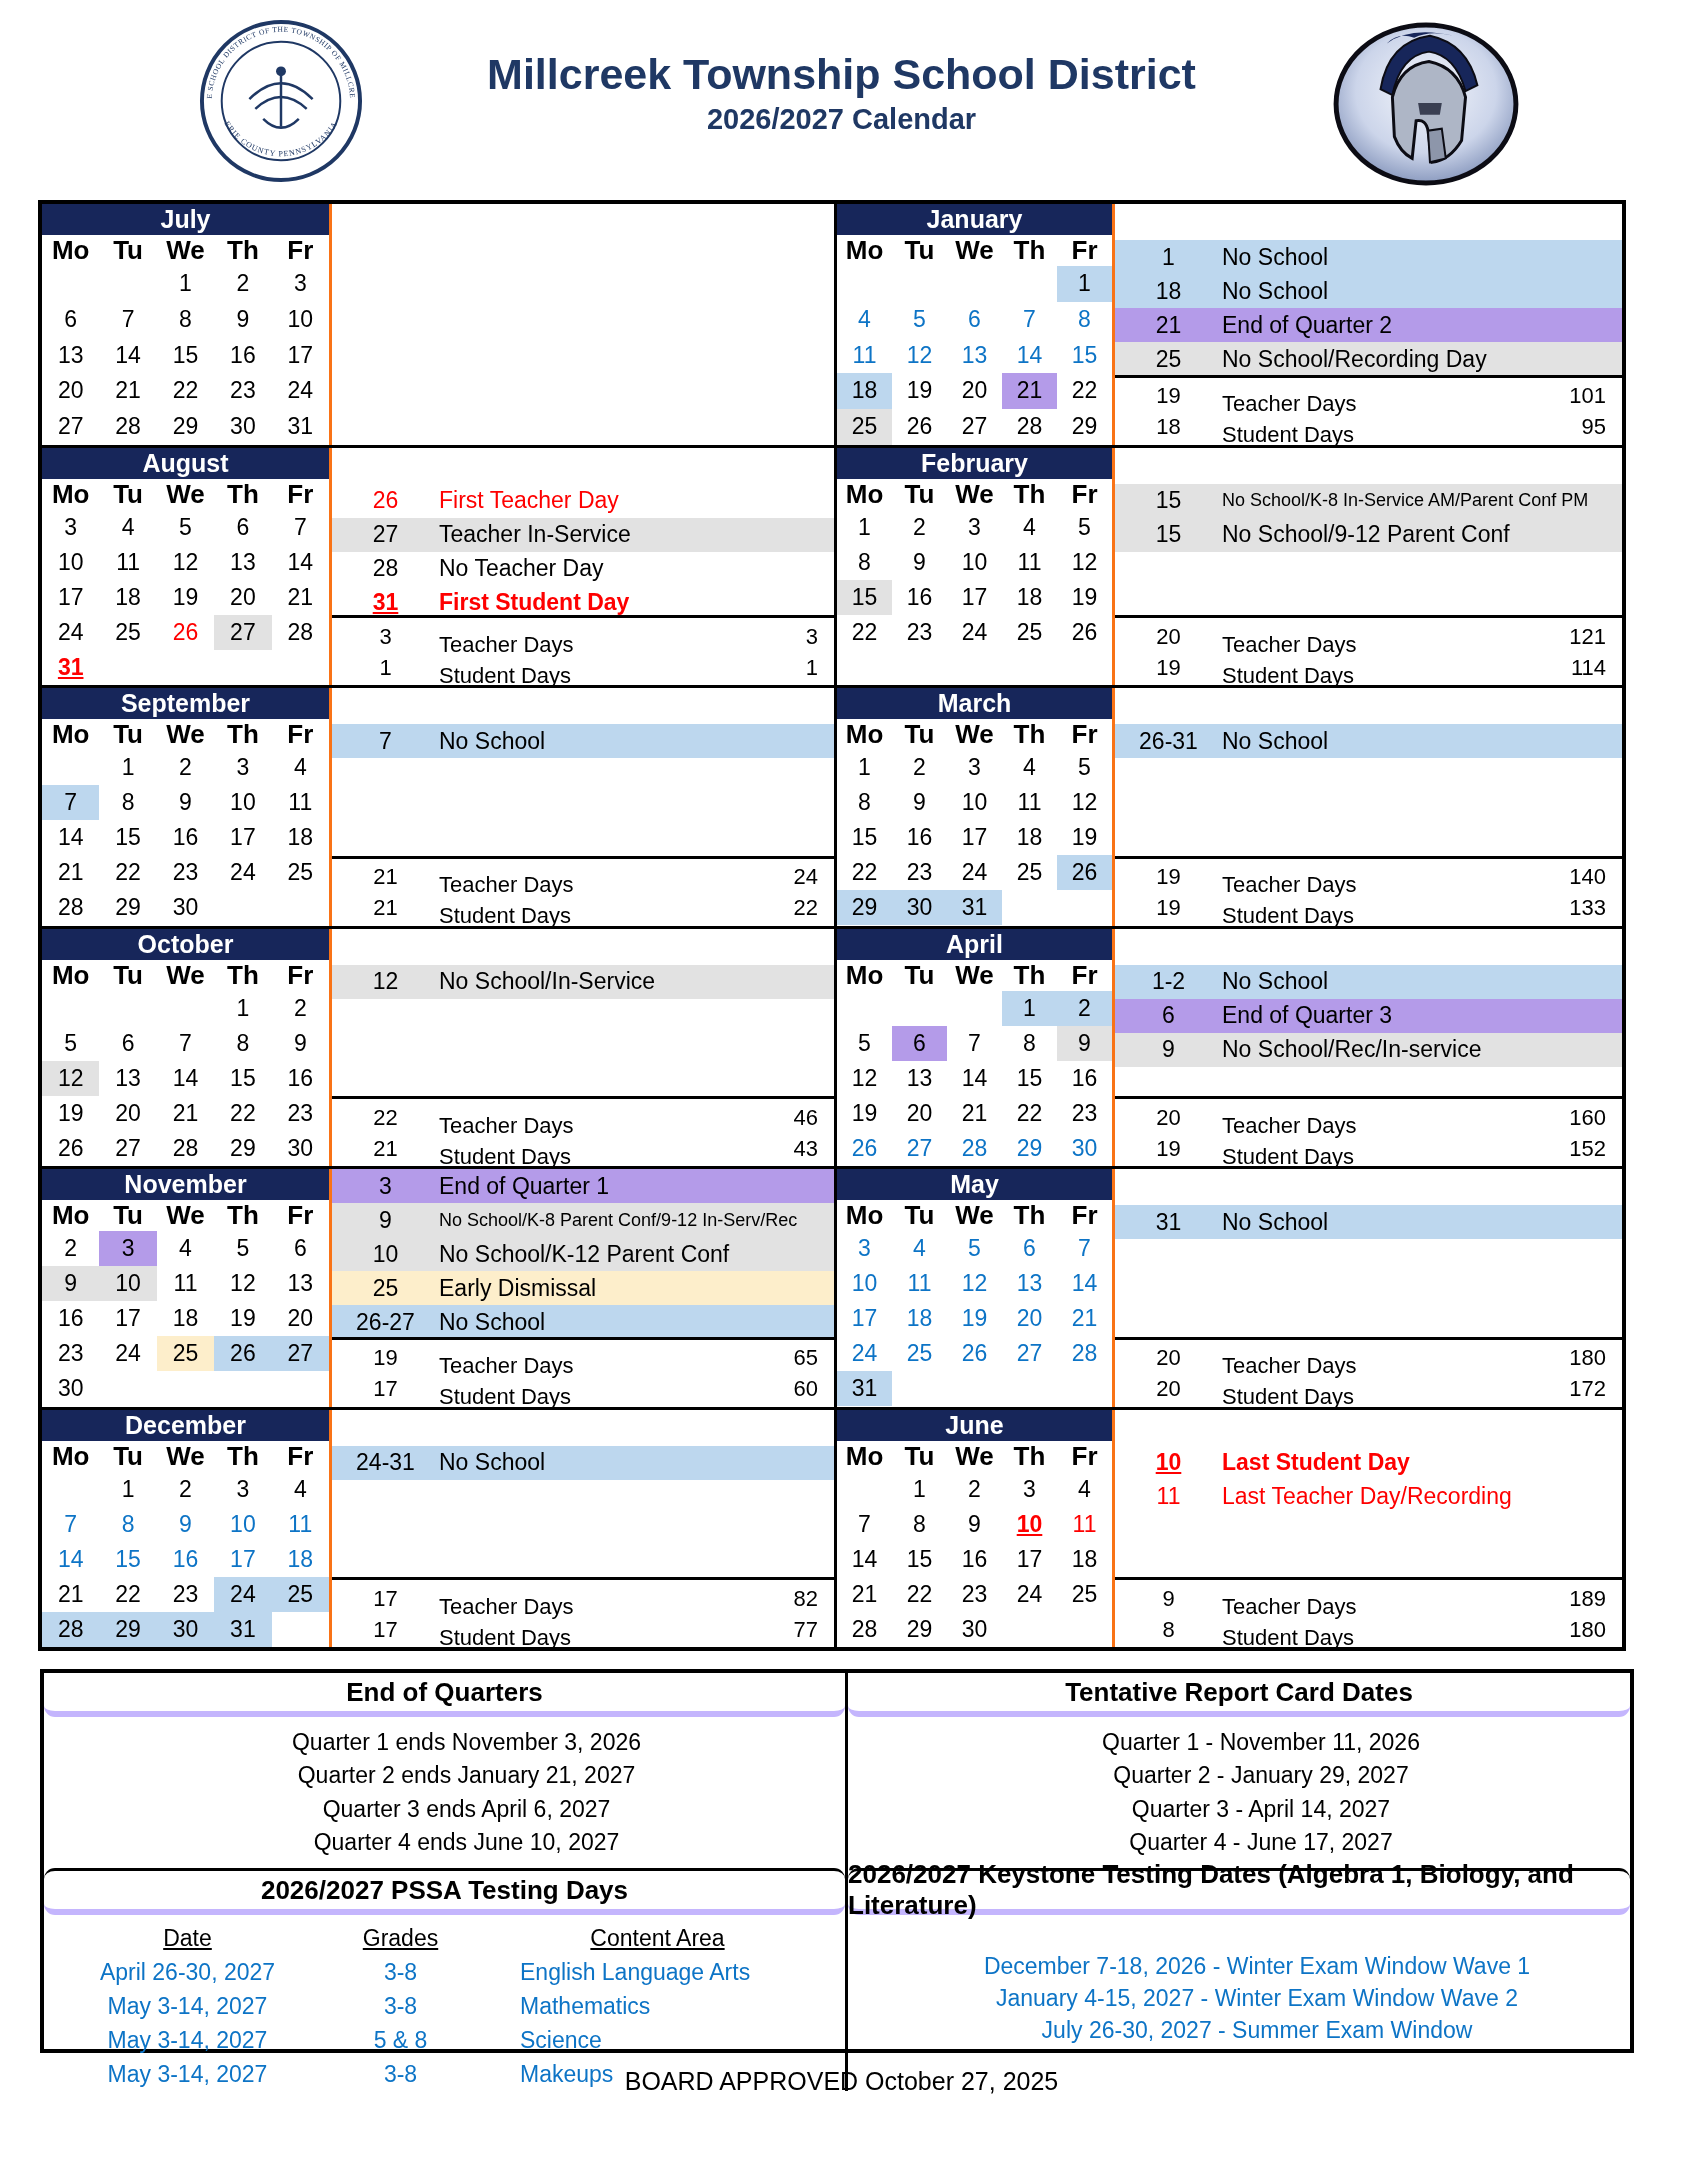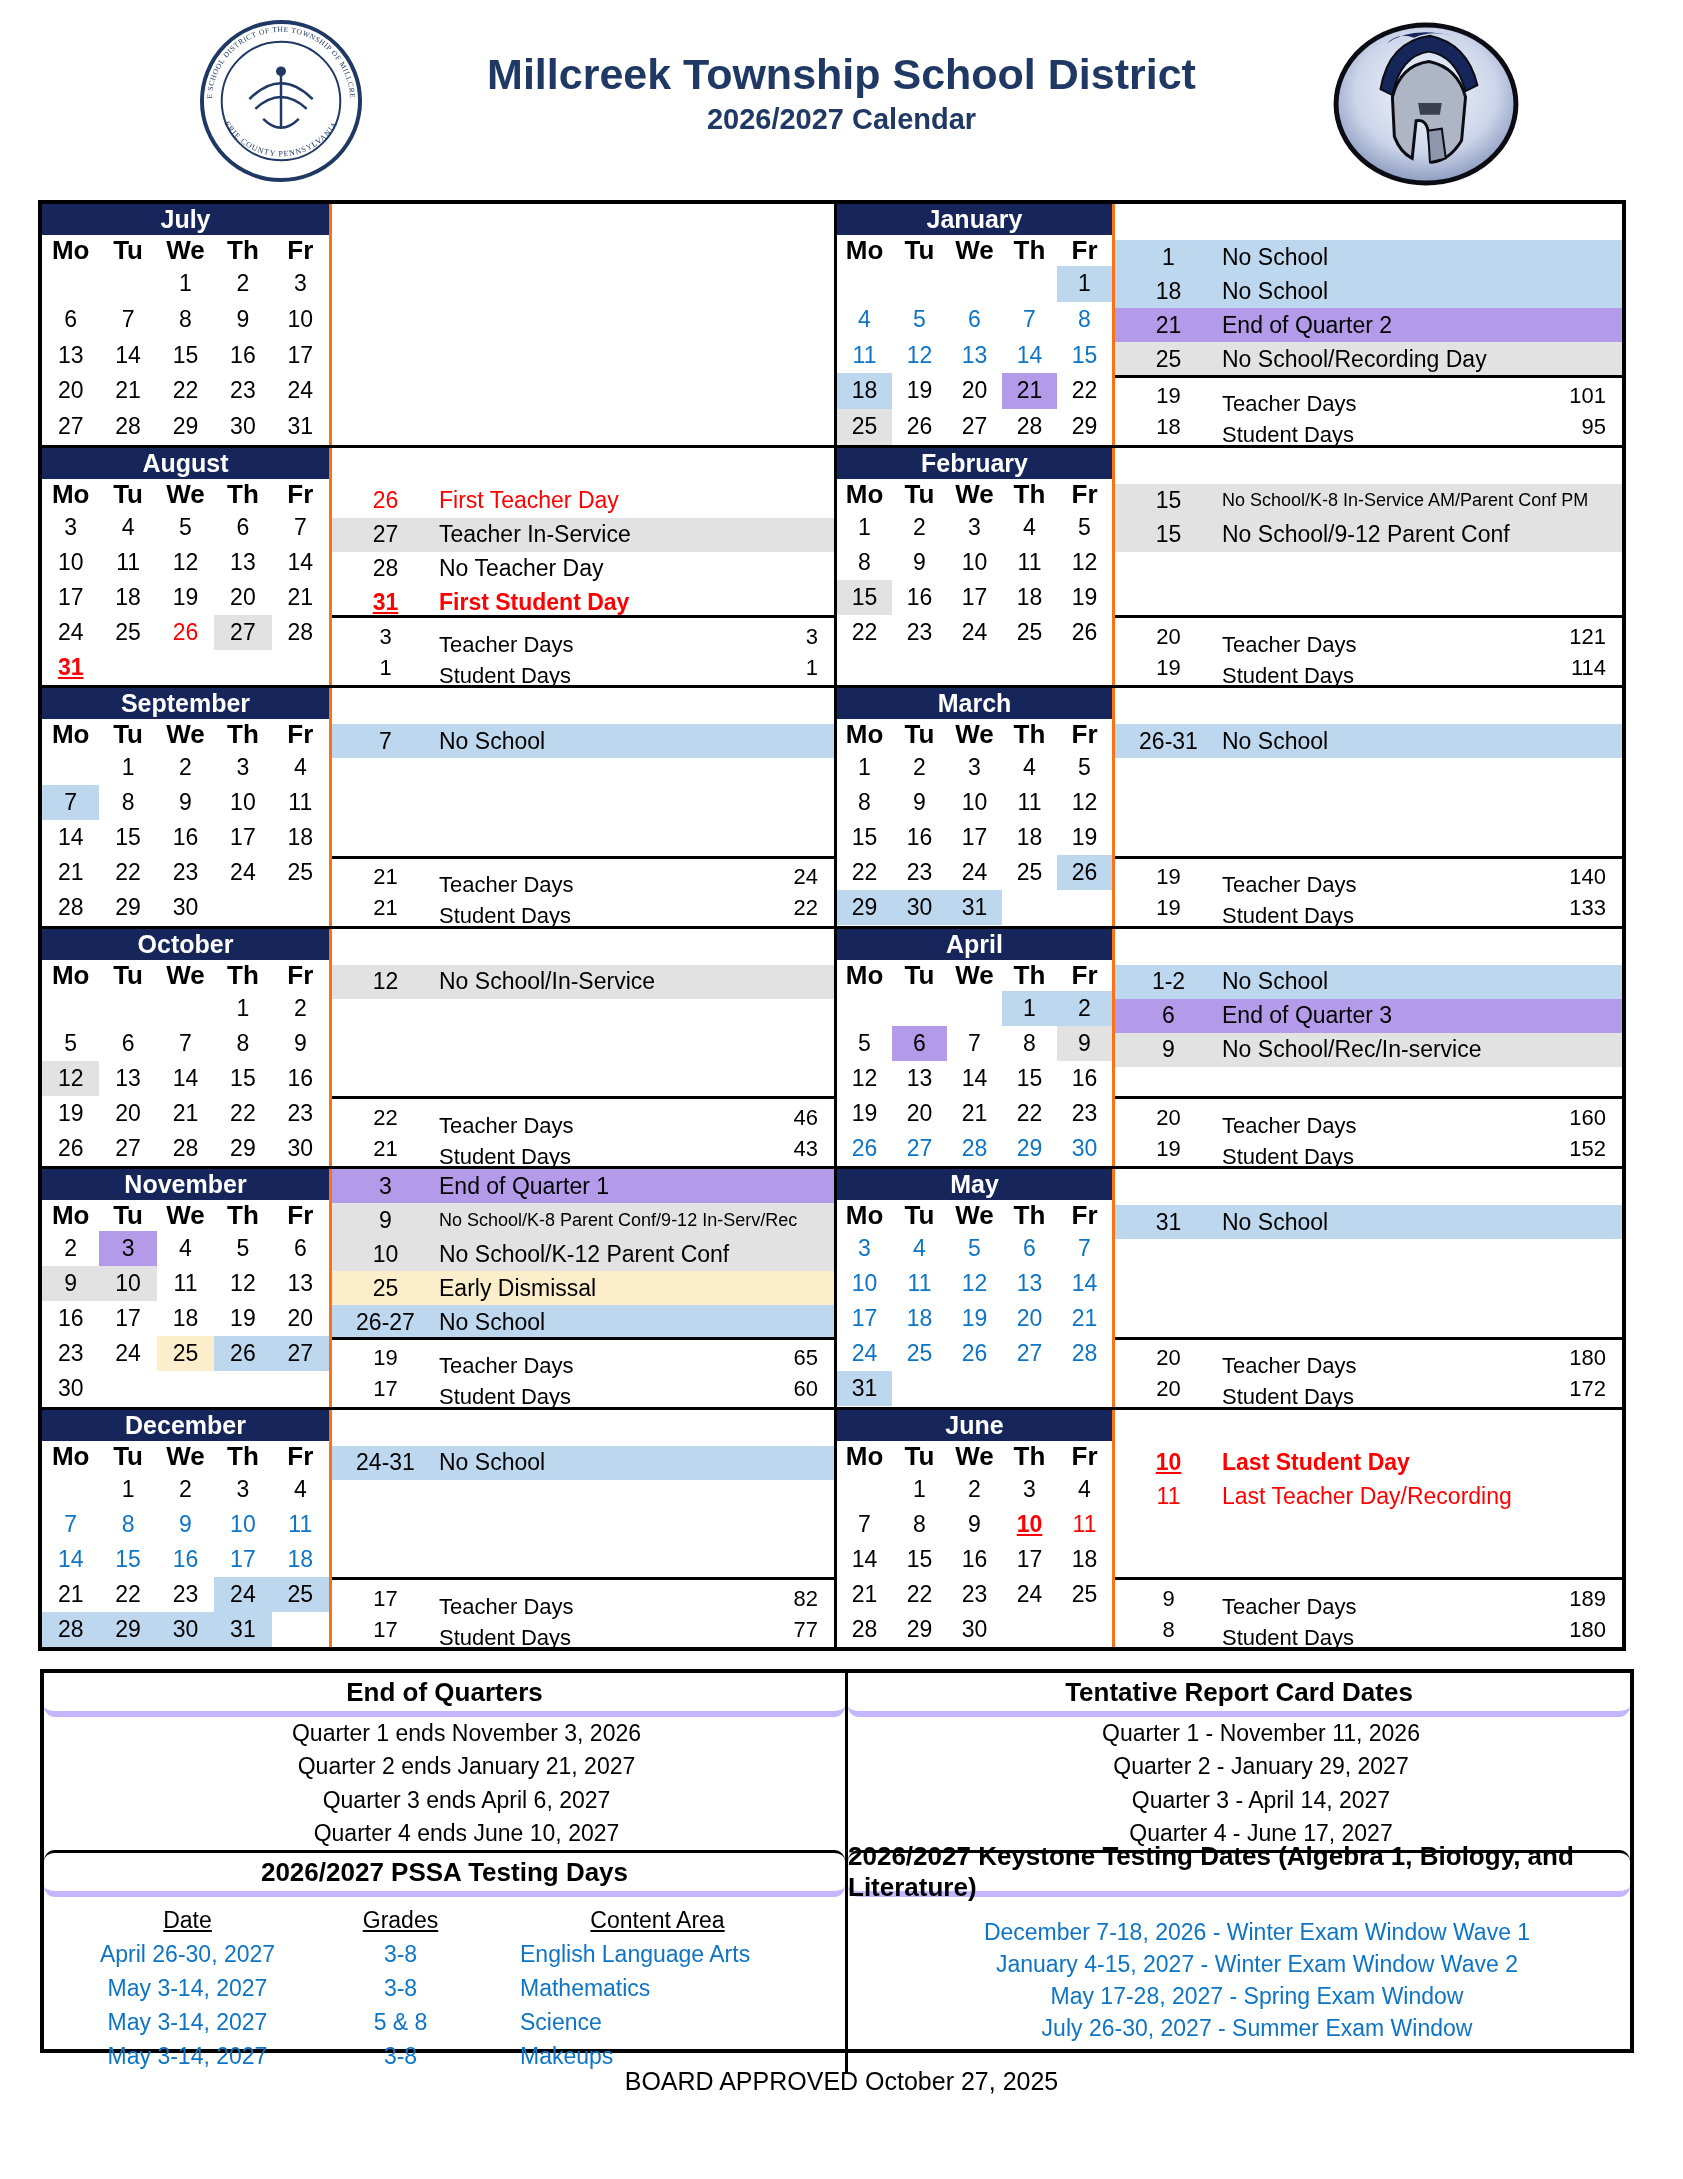--- a/index.html
+++ b/index.html
@@ -59,21 +59,21 @@
   
   .bottom { position:absolute; left:40px; top:1669px; width:1594px; height:384px;
             border:4px solid #000; box-sizing:border-box;
             display:grid; grid-template-columns:804px 1fr; }
   .bleft  { border-right:3px solid #000; display:flex; flex-direction:column; min-width:0; }
   .bright { display:flex; flex-direction:column; min-width:0; }
   .bhead  { height:38px; flex:none; border-bottom:6px solid #c4b5fd; display:flex;
             align-items:center; justify-content:center; font-weight:bold; font-size:26px;border-radius:11px; }
   .bhead2 { border-top:3px solid #000; }
   .bbody  { height:133px; flex:none; display:flex; flex-direction:column;
-            justify-content:space-around; align-items:center; padding:0 0;margin-left:44px; }
+            justify-content:space-around; align-items:center; padding:9px 0;margin-left:44px; }
   .bline  { font-size:23px; }
   .pssa   { flex:1; display:flex; flex-direction:column; padding-top:6px; }
   .prow   { height:34px; display:grid; grid-template-columns:287px 139px 1fr; align-items:center; }
   .pc     { font-size:23px; text-align:center; }
   .pc-left{ text-align:left; padding-left:50px; }
   .phead .pc { text-decoration:underline; }
   .blue   { color:#0d74c6; }
   .keystone { flex:1; display:flex; flex-direction:column; justify-content:center;
               gap:5px; padding-bottom:10px; }
   .kline  { text-align:center; font-size:23px; color:#0d74c6;padding-left:36px; }
@@ -1027,21 +1027,20 @@
       <div class="bbody">
           <div class="bline">Quarter 1 - November 11, 2026</div>
           <div class="bline">Quarter 2 - January 29, 2027</div>
           <div class="bline">Quarter 3 - April 14, 2027</div>
           <div class="bline">Quarter 4 - June 17, 2027</div>
         </div>
       <div class="bhead bhead2">2026/2027 Keystone Testing Dates (Algebra 1, Biology, and Literature)</div>
       <div class="keystone">
           <div class="kline">December 7-18, 2026  - Winter Exam Window Wave 1</div>
           <div class="kline">January 4-15, 2027 - Winter Exam Window Wave 2</div>
-          <div class="kline">May 17-28, 2027 - Spring Exam Window</div>
           <div class="kline">July 26-30, 2027 - Summer Exam Window</div>
         </div>
     </div>
   </div>
 
   <div class="board">BOARD APPROVED October 27, 2025</div>
 </div>
 
 
 </body></html>

